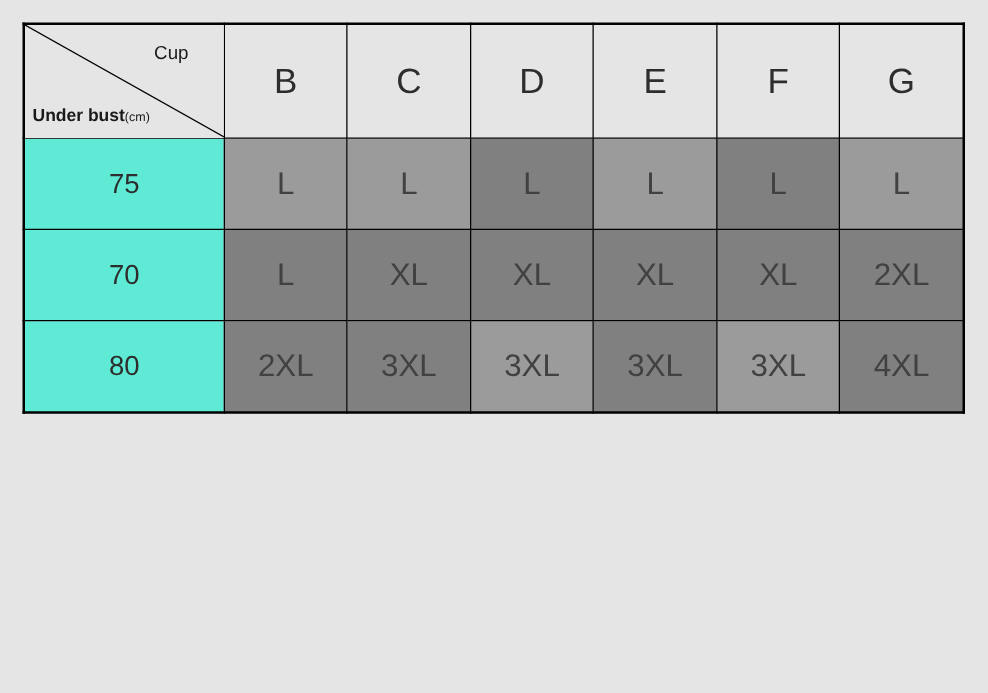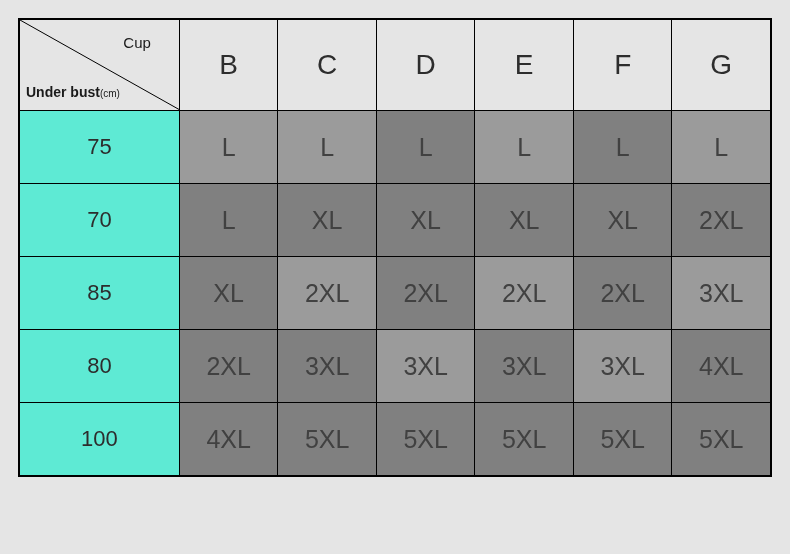--- a/index.html
+++ b/index.html
@@ -105,40 +105,22 @@
       <tr>
         <th class="row">70</th>
         <td class="cell dark">L</td>
         <td class="cell dark">XL</td>
         <td class="cell dark">XL</td>
         <td class="cell dark">XL</td>
         <td class="cell dark">XL</td>
         <td class="cell dark">2XL</td>
       </tr>
       <tr>
-        <th class="row">85</th>
-        <td class="cell dark">XL</td>
-        <td class="cell light">2XL</td>
-        <td class="cell dark">2XL</td>
-        <td class="cell light">2XL</td>
-        <td class="cell dark">2XL</td>
-        <td class="cell light">3XL</td>
-      </tr>
-      <tr>
         <th class="row">80</th>
         <td class="cell dark">2XL</td>
         <td class="cell dark">3XL</td>
         <td class="cell light">3XL</td>
         <td class="cell dark">3XL</td>
         <td class="cell light">3XL</td>
         <td class="cell dark">4XL</td>
       </tr>
-      <tr>
-        <th class="row">100</th>
-        <td class="cell dark">4XL</td>
-        <td class="cell dark">5XL</td>
-        <td class="cell dark">5XL</td>
-        <td class="cell dark">5XL</td>
-        <td class="cell dark">5XL</td>
-        <td class="cell dark">5XL</td>
-      </tr>
     </tbody>
 </table>
 
 </body></html>

